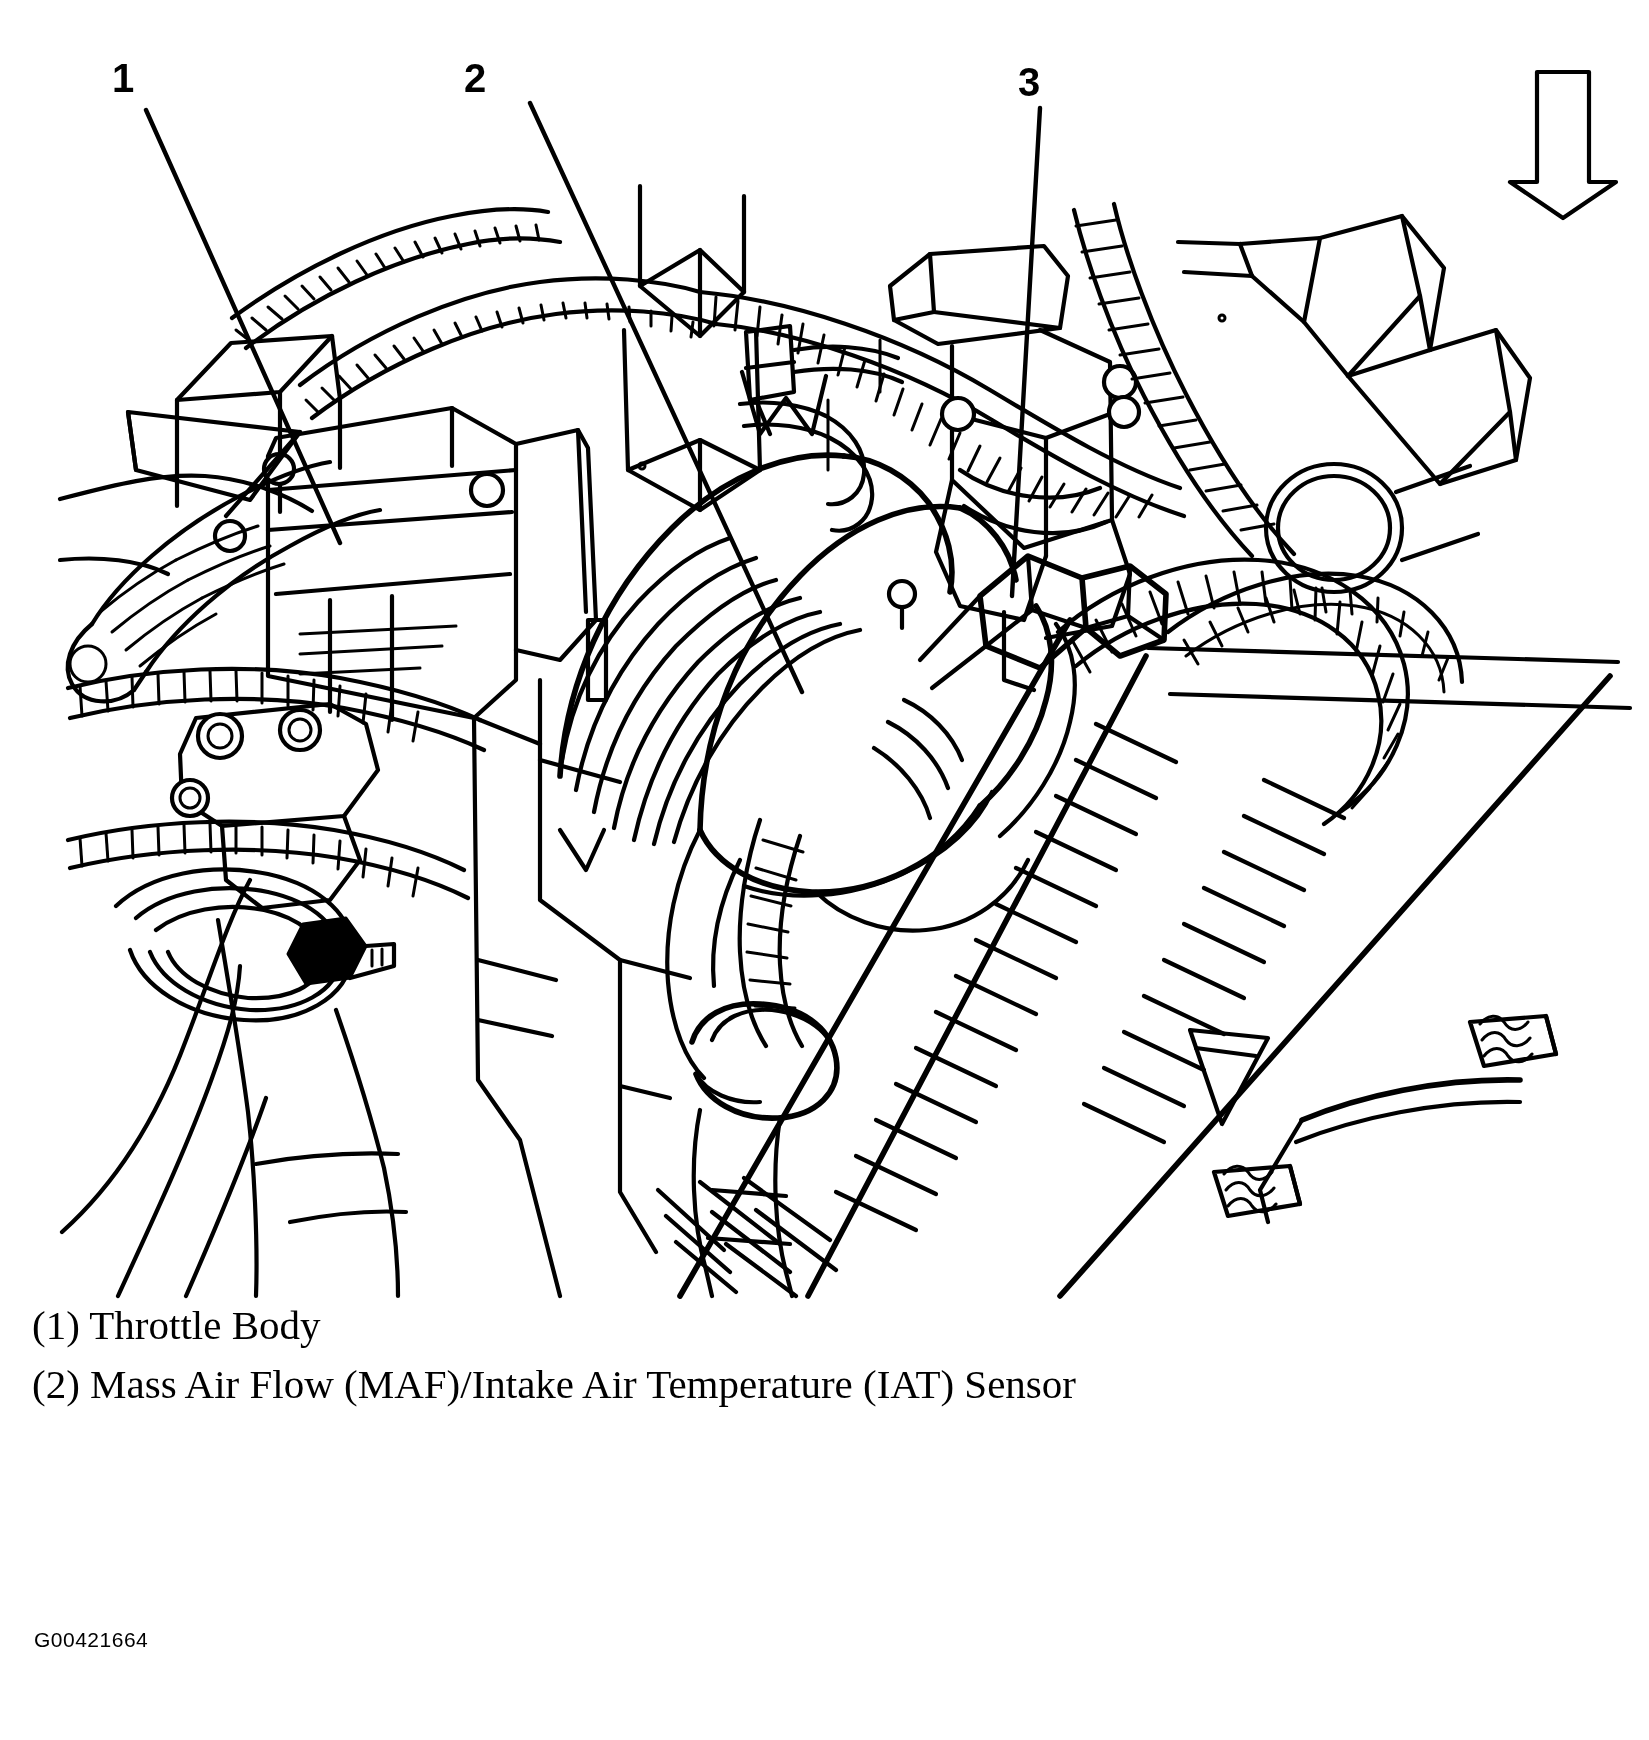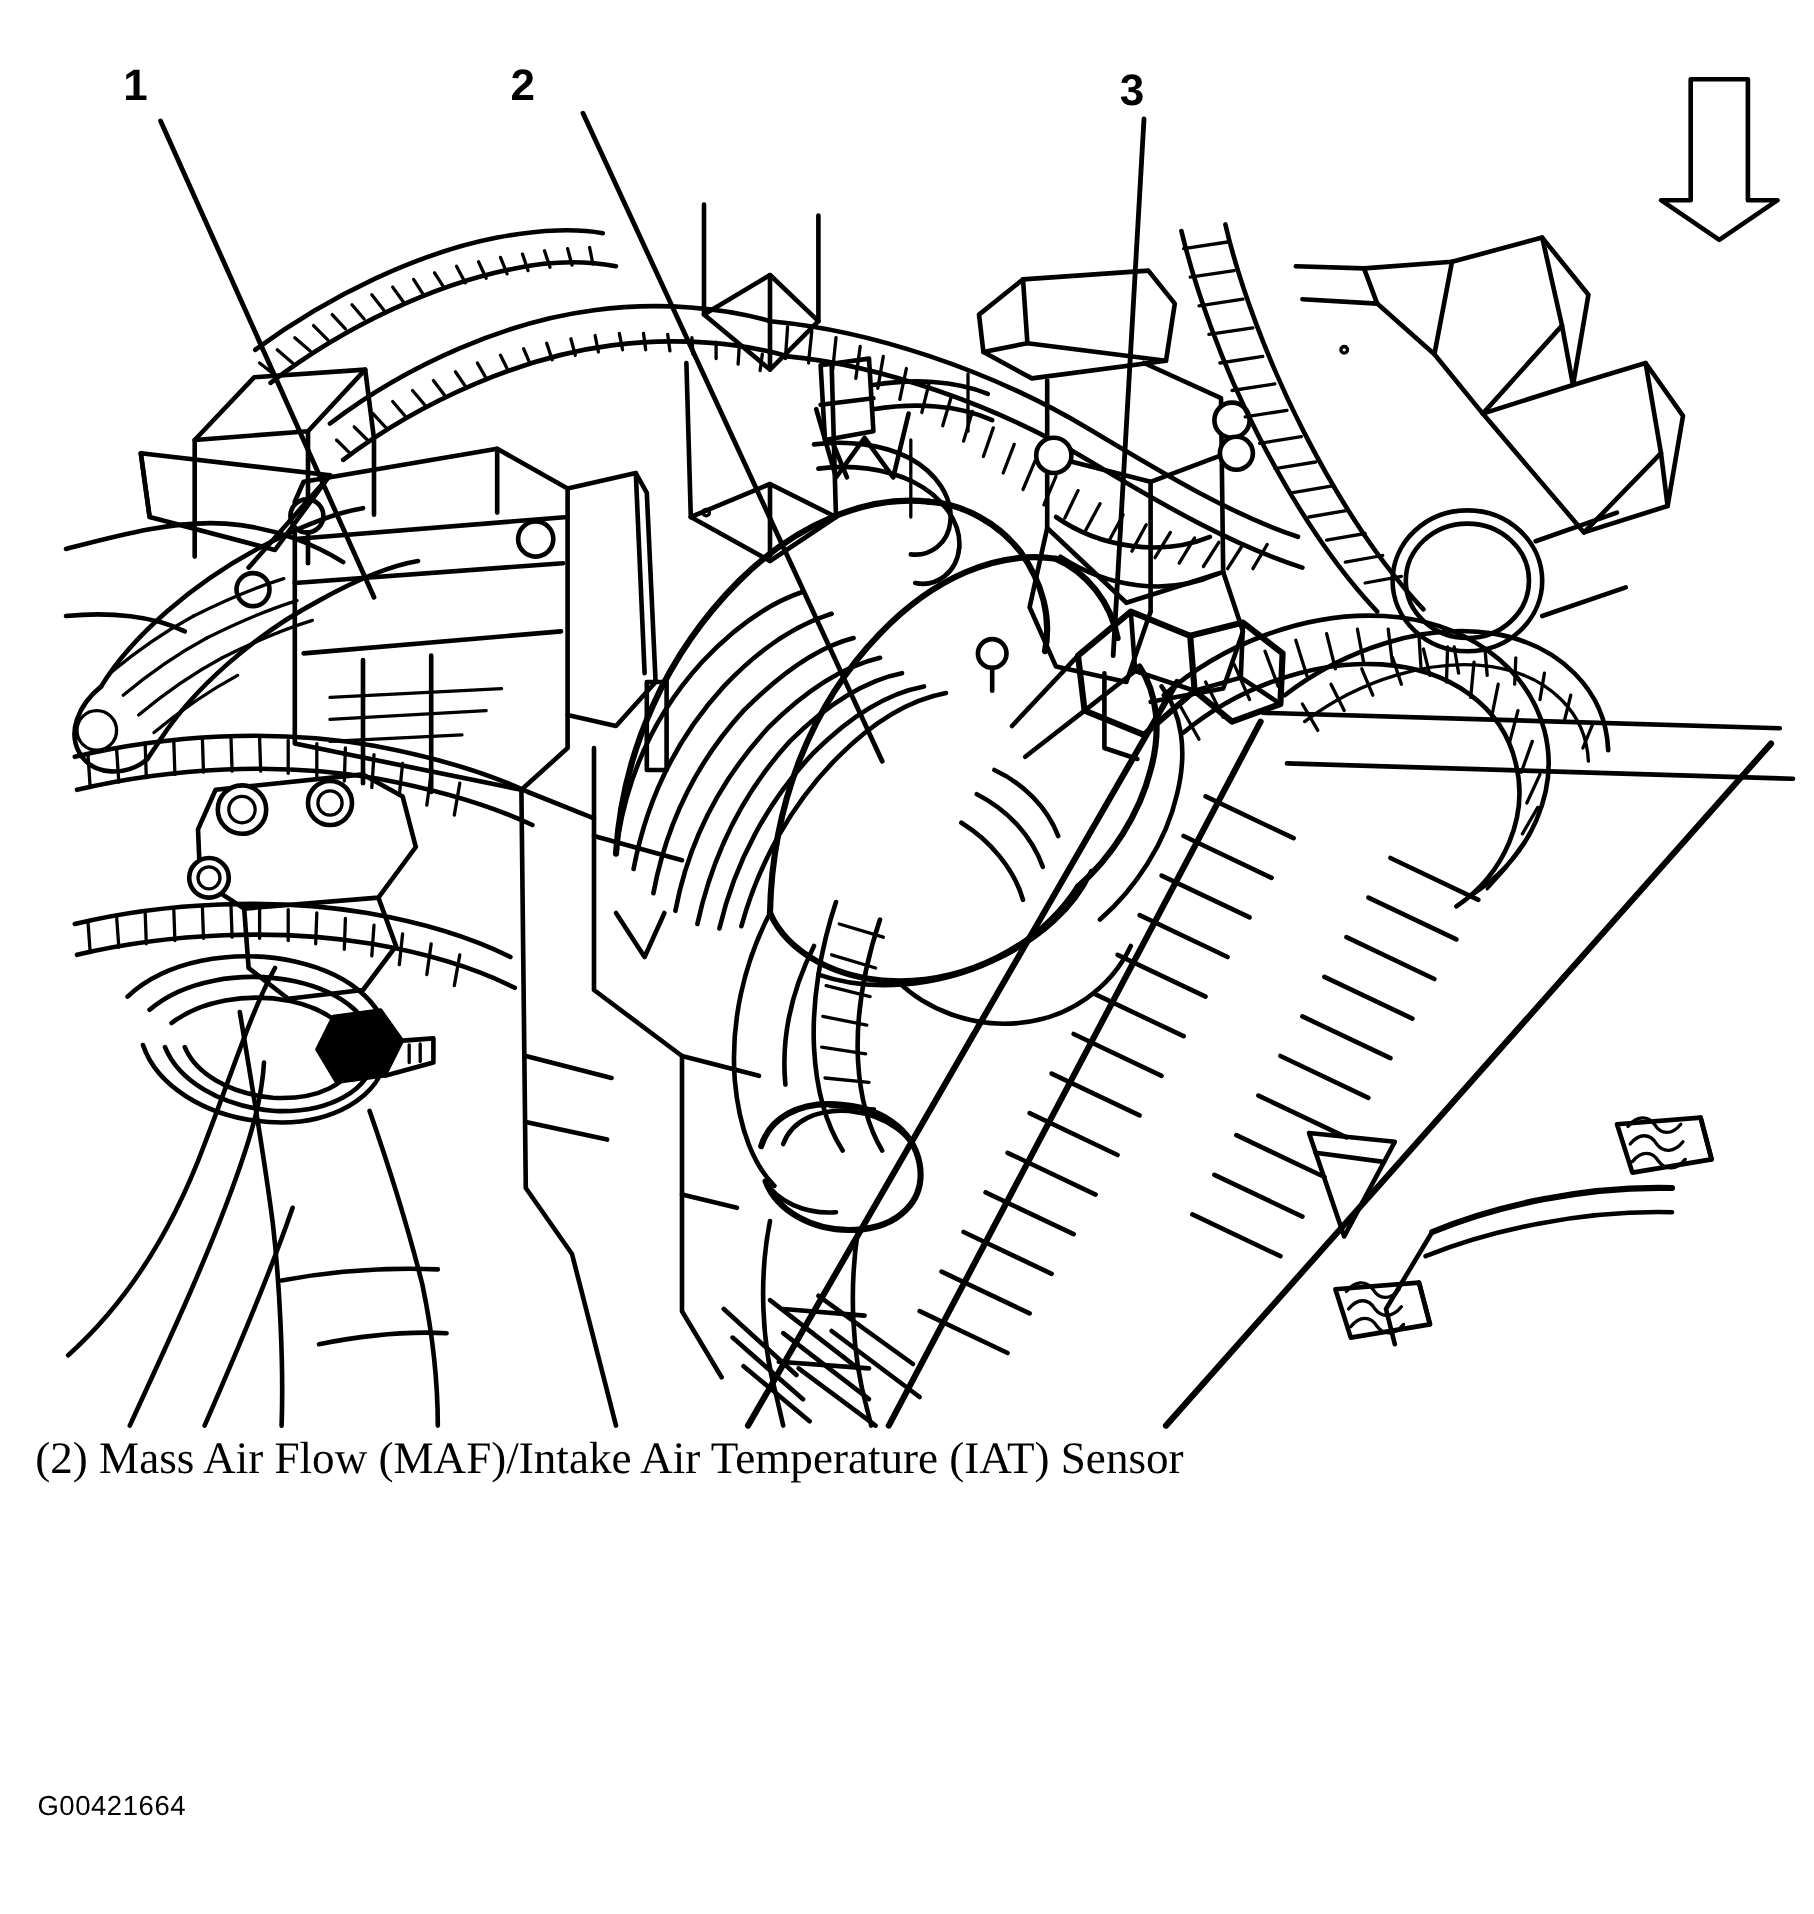--- a/index.html
+++ b/index.html
@@ -59,21 +59,21 @@
     font-size: 41px;
     line-height: 59px;
     color: #000;
     white-space: nowrap;
   }
   #figure-id {
     position: absolute;
     left: 34px;
     top: 1628px;
     font-family: "Liberation Sans", "DejaVu Sans", sans-serif;
-    font-size: 25px;
+    font-size: 21px;
     letter-spacing: 0.5px;
     color: #000;
     text-align: right;
   }
 </style>
 </head>
 <body>
 
 <div id="page">
 
@@ -609,18 +609,19 @@
       </g>
 
     </svg>
   </div>
 
   <div class="callout-num" id="callout-1">1</div>
   <div class="callout-num" id="callout-2">2</div>
   <div class="callout-num" id="callout-3">3</div>
 
   <div id="caption">
+    <div class="caption-line">(1) Throttle Body</div>
     <div class="caption-line">(2) Mass Air Flow (MAF)/Intake Air Temperature (IAT) Sensor</div>
   </div>
 
   <div id="figure-id">G00421664</div>
 
 </div>
 
 </body></html>

